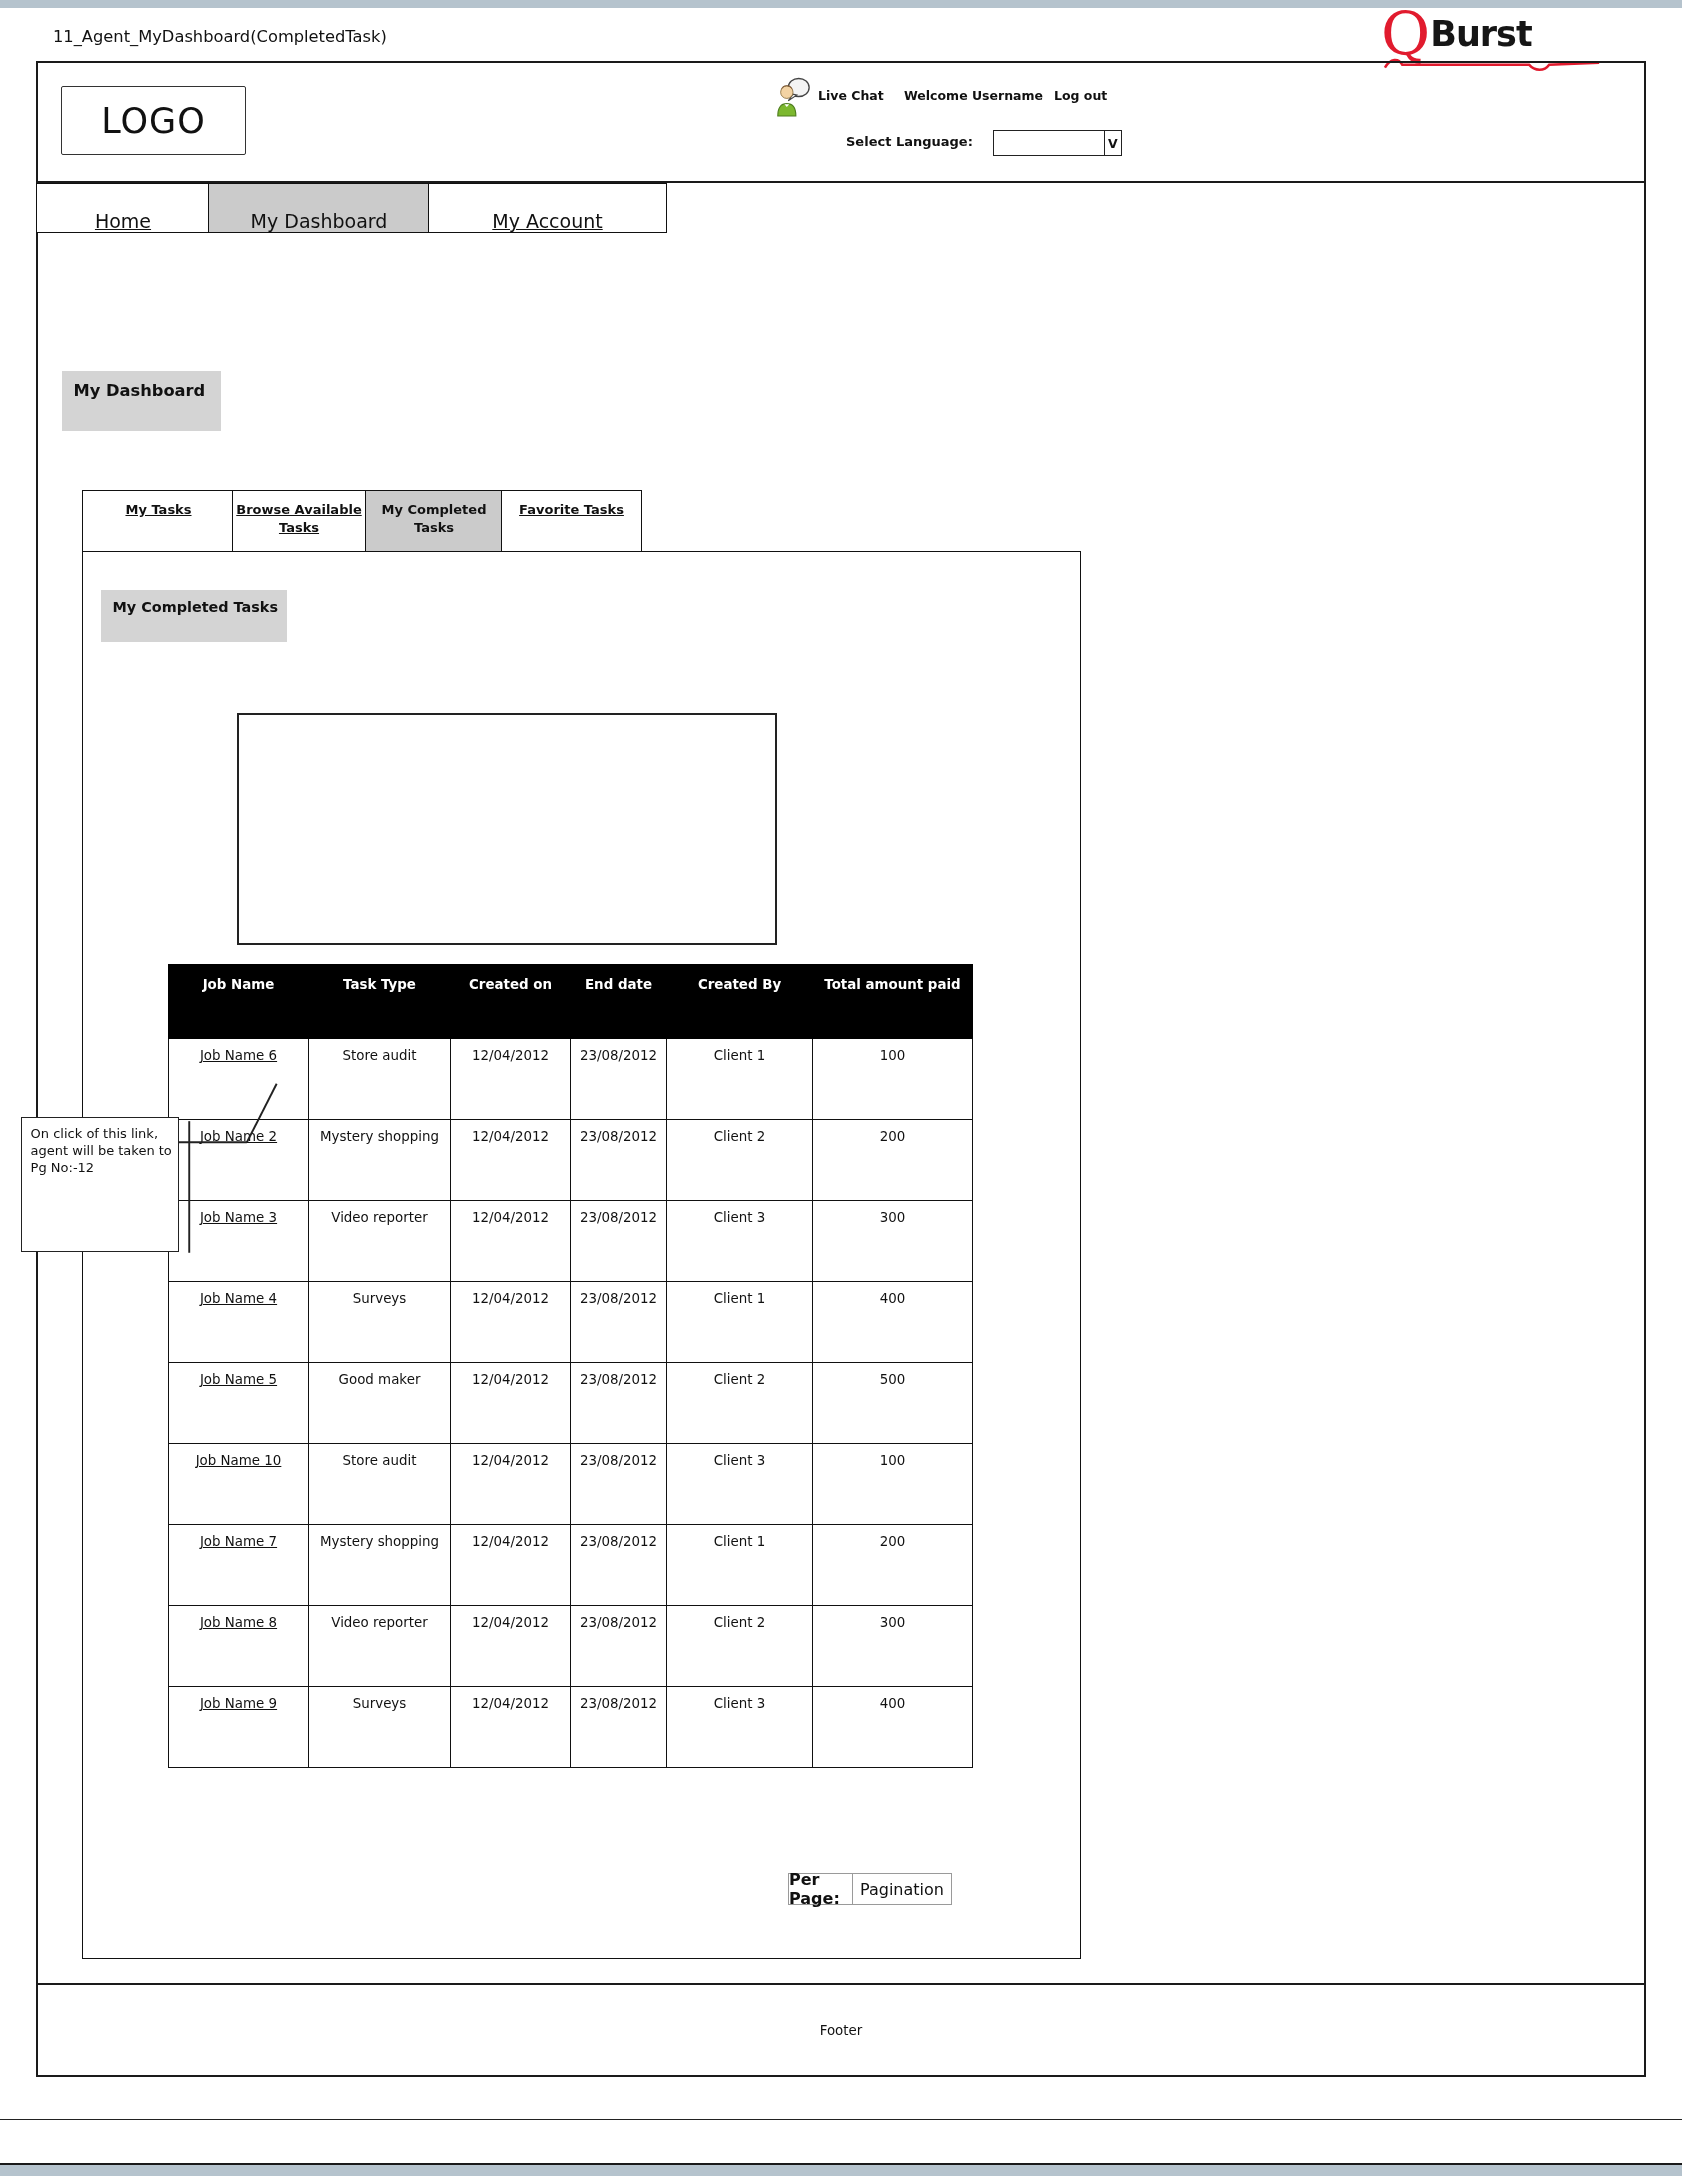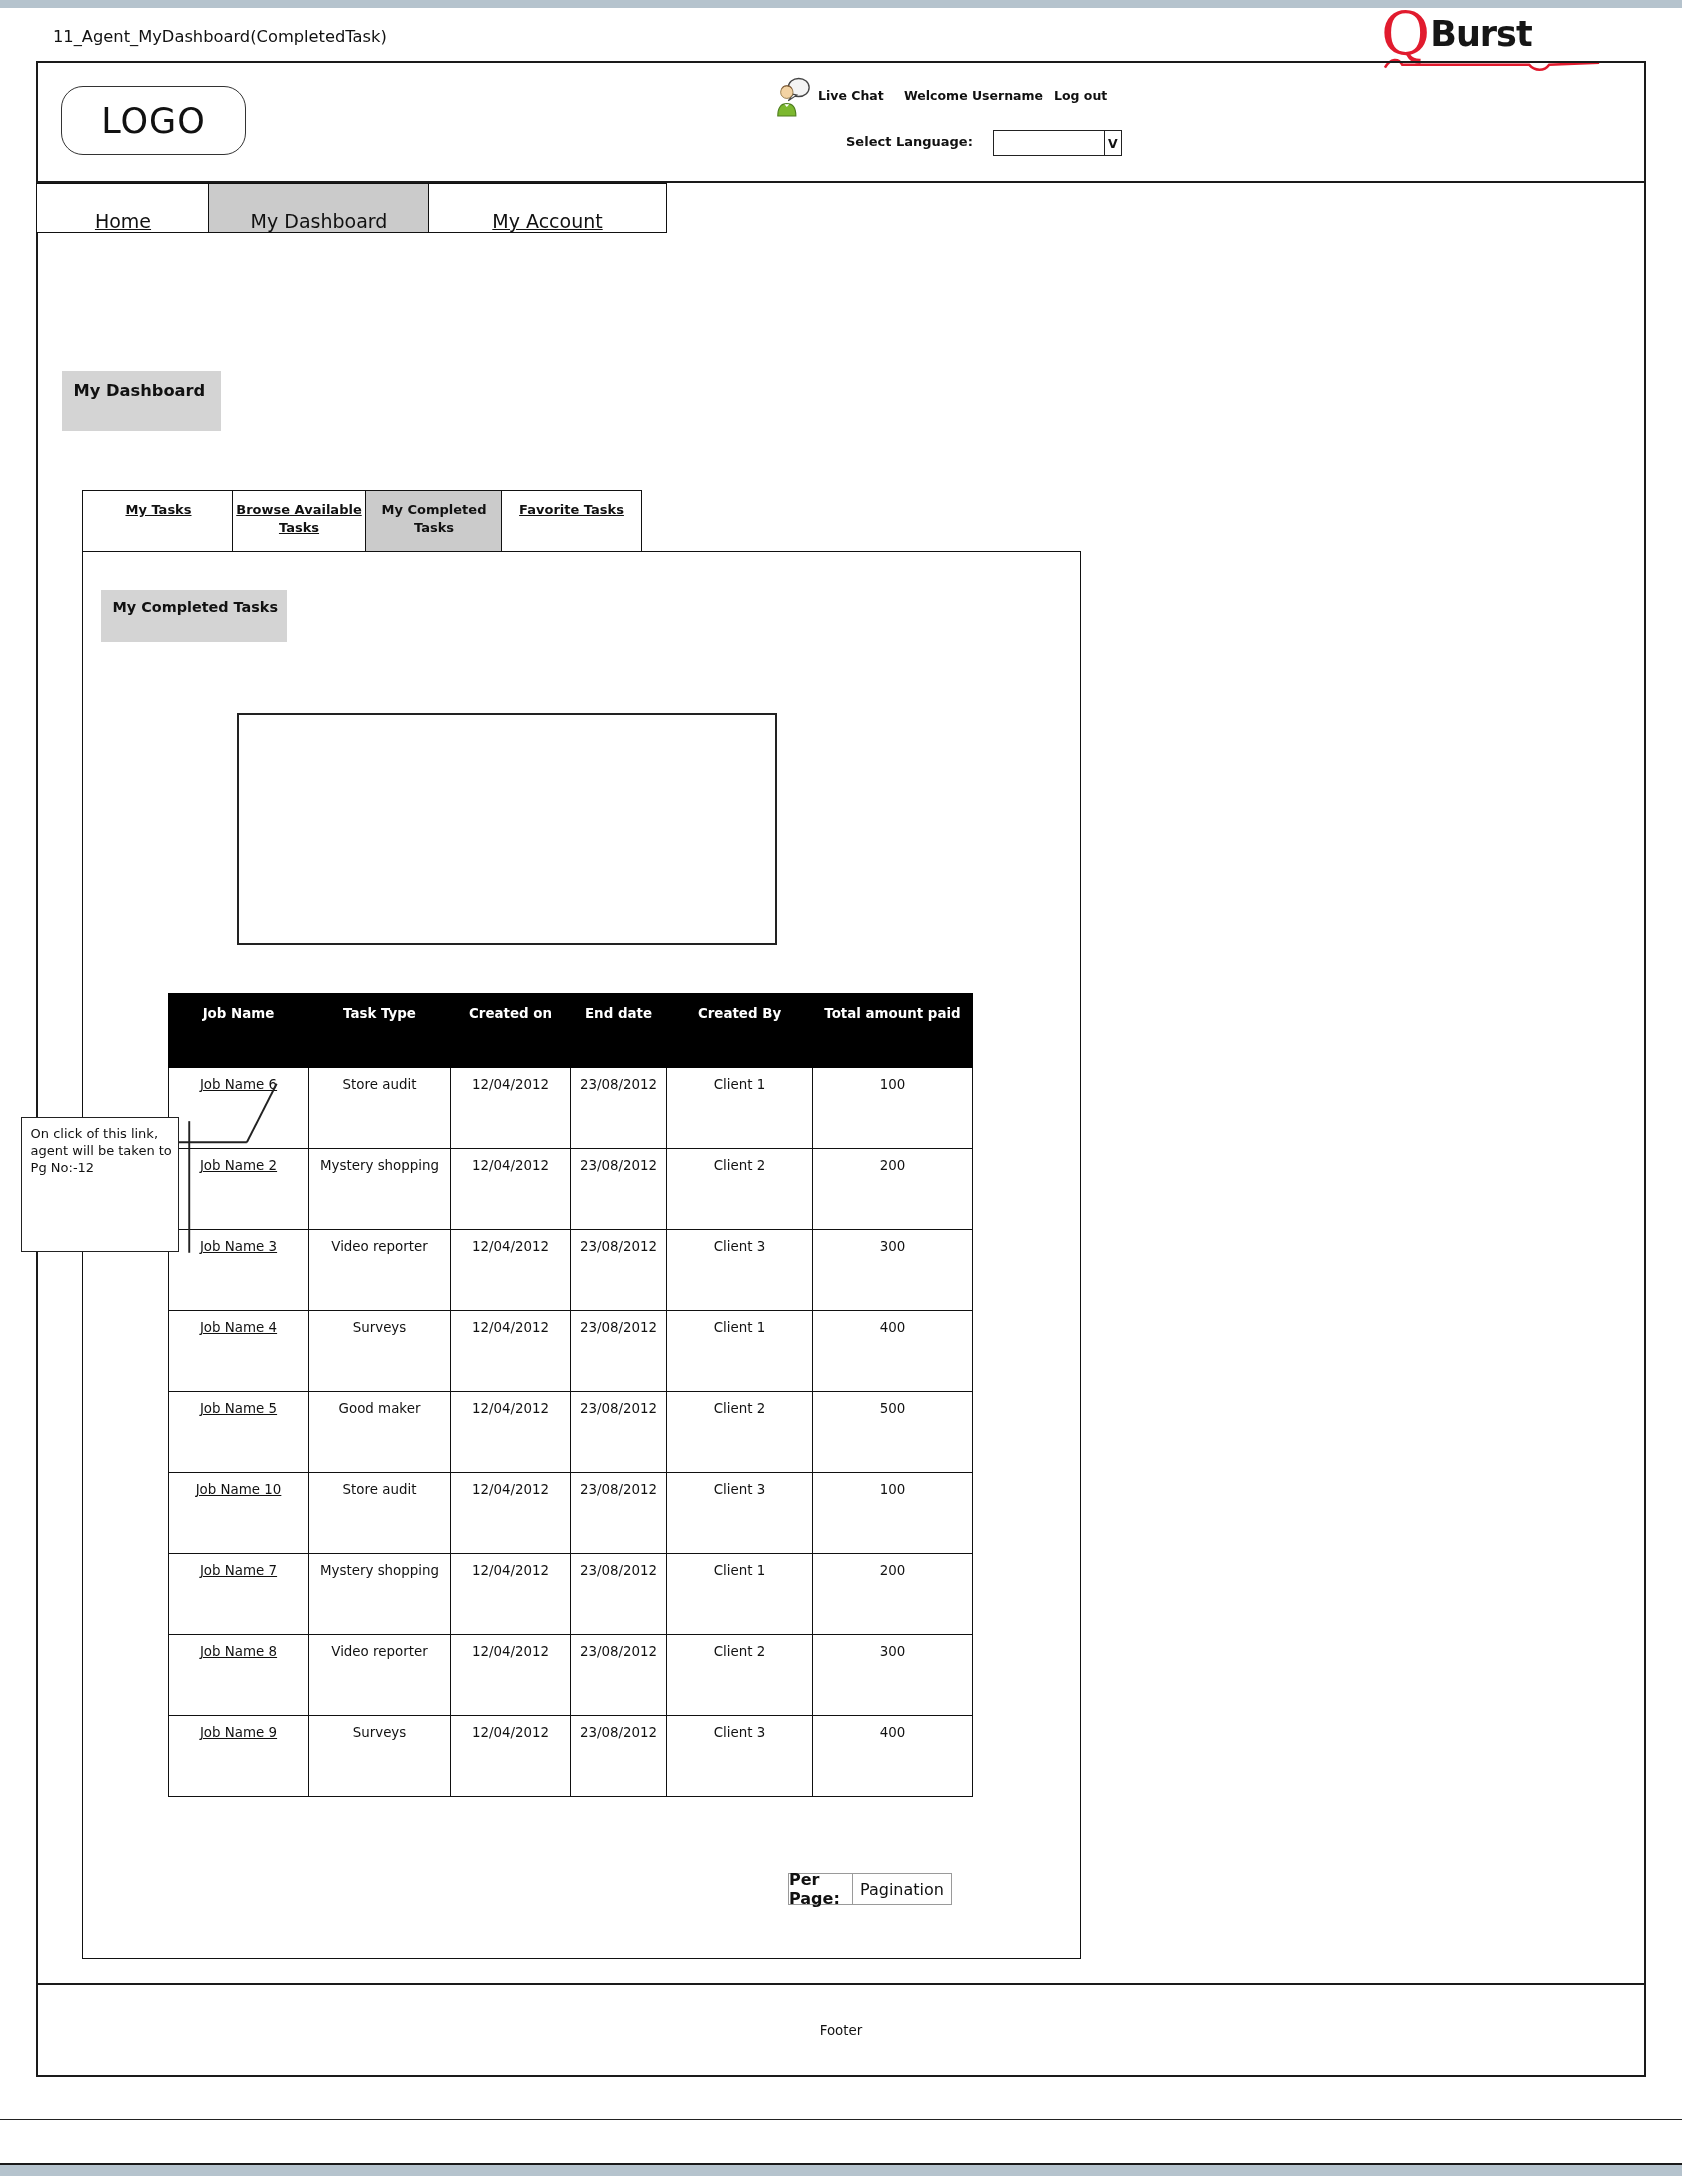--- a/index.html
+++ b/index.html
@@ -16,21 +16,21 @@
 
   
   .qburst{left:1381px;top:5.8px;width:226px;height:63px;}
   .qburst .q{font-family:"DejaVu Serif","Liberation Serif",serif;font-size:60px;line-height:56px;color:#e11b2e;font-weight:400;}
   .qburst .rest{font-size:35px;font-weight:700;color:#161616;letter-spacing:-1px;position:relative;top:-7.7px;}
   .qburst-row{display:flex;align-items:flex-end;}
   .qburst svg{position:absolute;left:1.9px;top:50px;}
 
   
   .outer-frame{left:36px;top:61px;width:1610px;height:2016px;border:2.9px solid #1a1a1a;box-sizing:border-box;}
-  .logo-box{left:61px;top:86px;width:183px;height:67px;border:1.9px solid #333;border-radius:22px;display:flex;align-items:center;justify-content:center;font-size:35px;letter-spacing:1px;}
+  .logo-box{left:61px;top:86px;width:183px;height:67px;border:1.9px solid #333;border-radius:2px;display:flex;align-items:center;justify-content:center;font-size:35px;letter-spacing:1px;}
   .hdr-label{font-size:12.5px;font-weight:700;white-space:nowrap;}
   .chat-icon{left:774px;top:77px;width:38px;height:40px;}
   .live-chat{left:818px;top:88px;}
   .welcome{left:904px;top:88px;}
   .logout{left:1054px;top:88px;}
   .lang-label{left:846px;top:134px;font-size:13px;font-weight:700;}
   .lang-select{left:993px;top:130px;width:129px;height:26px;border:1.9px solid #222;box-sizing:border-box;display:flex;}
   .lang-select .fill{flex:1;}
   .caret-box{width:16.3px;border-left:1.9px solid #222;display:flex;align-items:center;justify-content:center;font-size:12.5px;font-weight:700;}
   .header-divider{left:36px;top:181px;width:1610px;border-top:2.9px solid #1a1a1a;}
@@ -62,21 +62,21 @@
   .lbl-date{left:279px;top:854px;}
   .wire-input{border:1.9px solid #222;box-sizing:border-box;background:#fff;}
   .inp-job{left:429px;top:736px;width:159px;height:29px;}
   .sel-type{left:429px;top:786px;width:159px;height:32px;display:flex;}
   .sel-type .fill{flex:1;}
   .sel-type .caret-box{width:21px;}
   .inp-date{left:429px;top:842px;width:159px;height:29px;}
   .go-btn{left:602px;top:838px;width:69px;height:35px;border:1.9px solid #222;border-radius:8.6px;box-sizing:border-box;display:flex;align-items:center;justify-content:center;font-size:14.4px;font-weight:700;background:#fff;}
 
   
-  .results{left:168px;top:993px;z-index:3;}
+  .results{left:168px;top:964px;z-index:3;}
   table.grid{border-collapse:collapse;table-layout:fixed;width:805px;background:#fff;}
   table.grid th{background:#000;color:#fff;font-size:13.4px;font-weight:700;height:60px;vertical-align:top;padding-top:11.5px;border:1.9px solid #000;}
   table.grid td{border:1.9px solid #111;height:81px;vertical-align:top;text-align:center;padding-top:9.6px;font-size:13.4px;box-sizing:border-box;}
   td.job-cell{text-decoration:underline;}
 
   
   .callout{left:21px;top:1117px;width:158px;height:135px;border:1.9px solid #222;background:#fff;box-sizing:border-box;padding:6.7px 5.8px 0 8.6px;font-size:13px;line-height:1.33;z-index:6;}
   .connector{left:0;top:0;width:1682px;height:2177px;pointer-events:none;z-index:5;}
 
   

